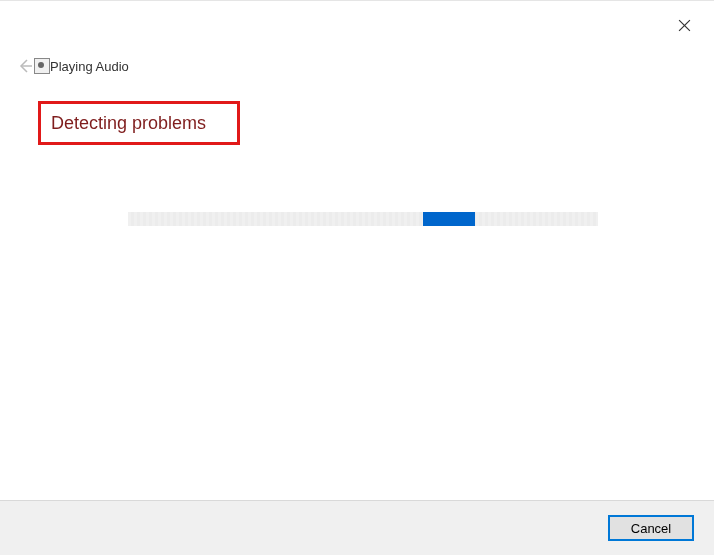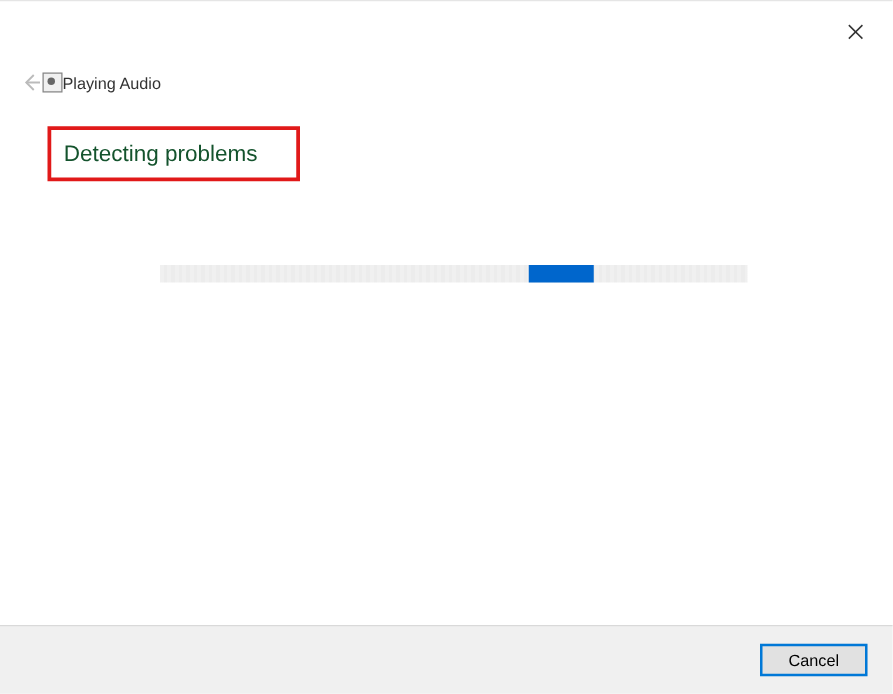--- a/index.html
+++ b/index.html
@@ -80,21 +80,21 @@
       left: 38px;
       width: 202px;
       height: 44px;
       border: 3px solid #e11919;
       display: flex;
       align-items: center;
       padding-left: 10px;
     }
     .status-heading {
       font-size: 18px;
-      color: #14532d;
+      color: #7f1d1d;
       font-weight: 400;
     }
     .progress-bar {
       position: absolute;
       top: 211px;
       left: 128px;
       width: 470px;
       height: 14px;
       background: repeating-linear-gradient(90deg, #f0f0f0 0px, #f0f0f0 3px, #ececec 3px, #ececec 6px);
     }

